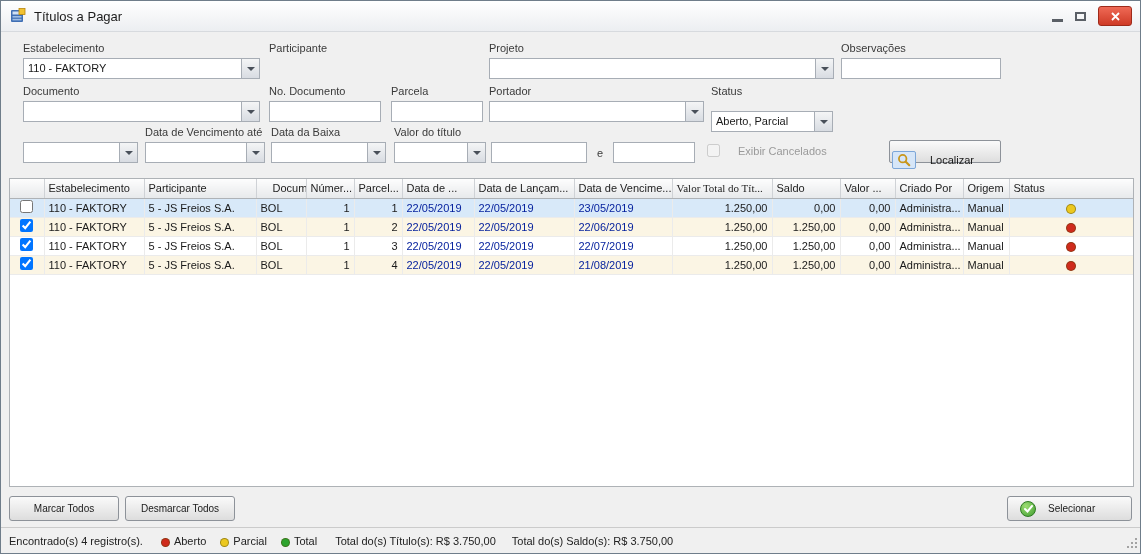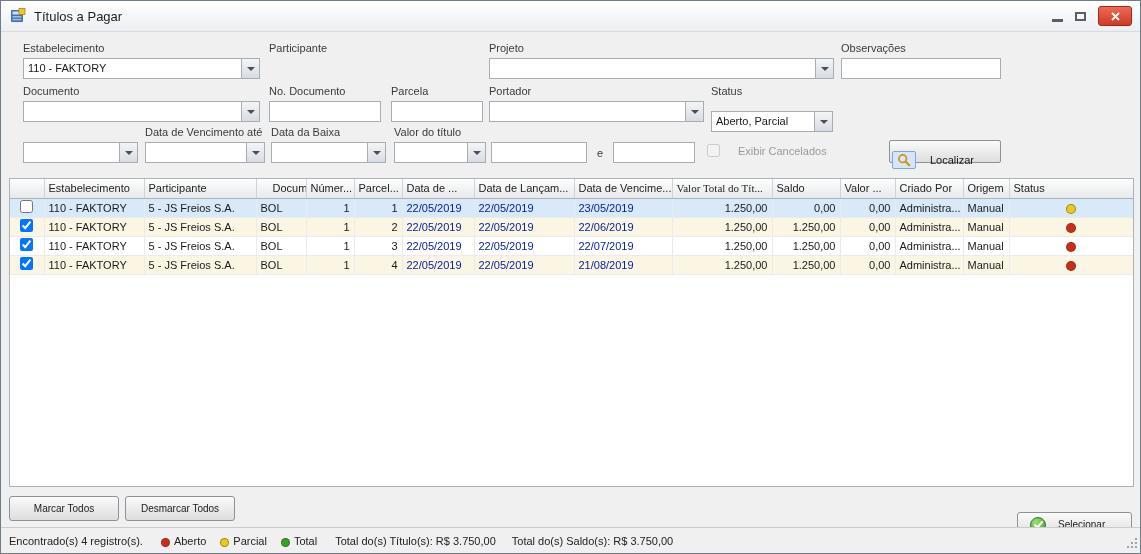--- a/index.html
+++ b/index.html
@@ -275,21 +275,21 @@
             <td class="al-l">Administra...</td>
             <td class="al-l">Manual</td>
             <td class="al-c"><span class="dot" style="background: rgb(207, 43, 28);"></span></td>
           </tr>
         </tbody>
     </table>
   </div>
 
   <button class="btn" style="left:8px;top:495px;width:110px">Marcar Todos</button>
   <button class="btn" style="left:124px;top:495px;width:110px">Desmarcar Todos</button>
-  <button class="btn" style="right:8px;top:511px;width:115px;justify-content:flex-start">
+  <button class="btn" style="right:8px;top:495px;width:125px;justify-content:flex-start">
     <span class="check-circle">
       <svg width="9" height="8" viewBox="0 0 9 8">
           <path d="M1 4 L3.5 6.5 L8 1" stroke="#fff" stroke-width="2" fill="none" stroke-linecap="round"></path>
         </svg>
     </span>
     <span>Selecionar</span>
   </button>
 
   <div class="statusbar">
     <span>Encontrado(s) 4 registro(s).</span>

